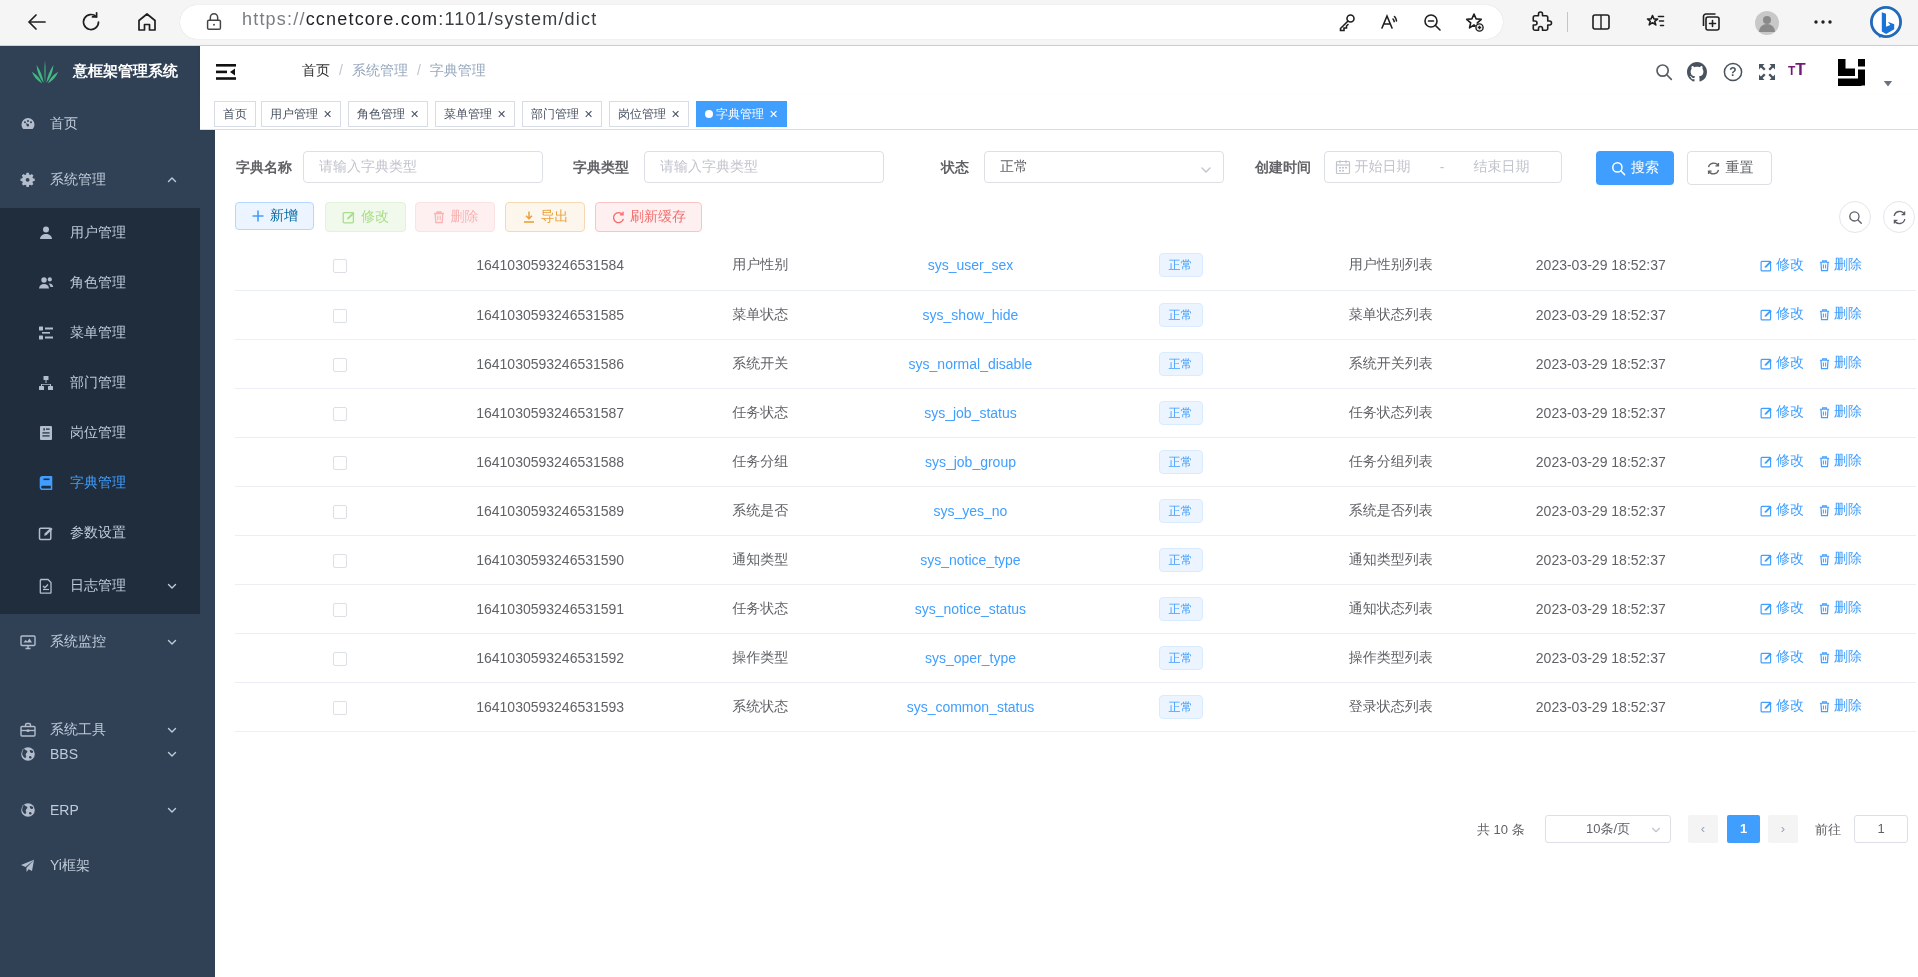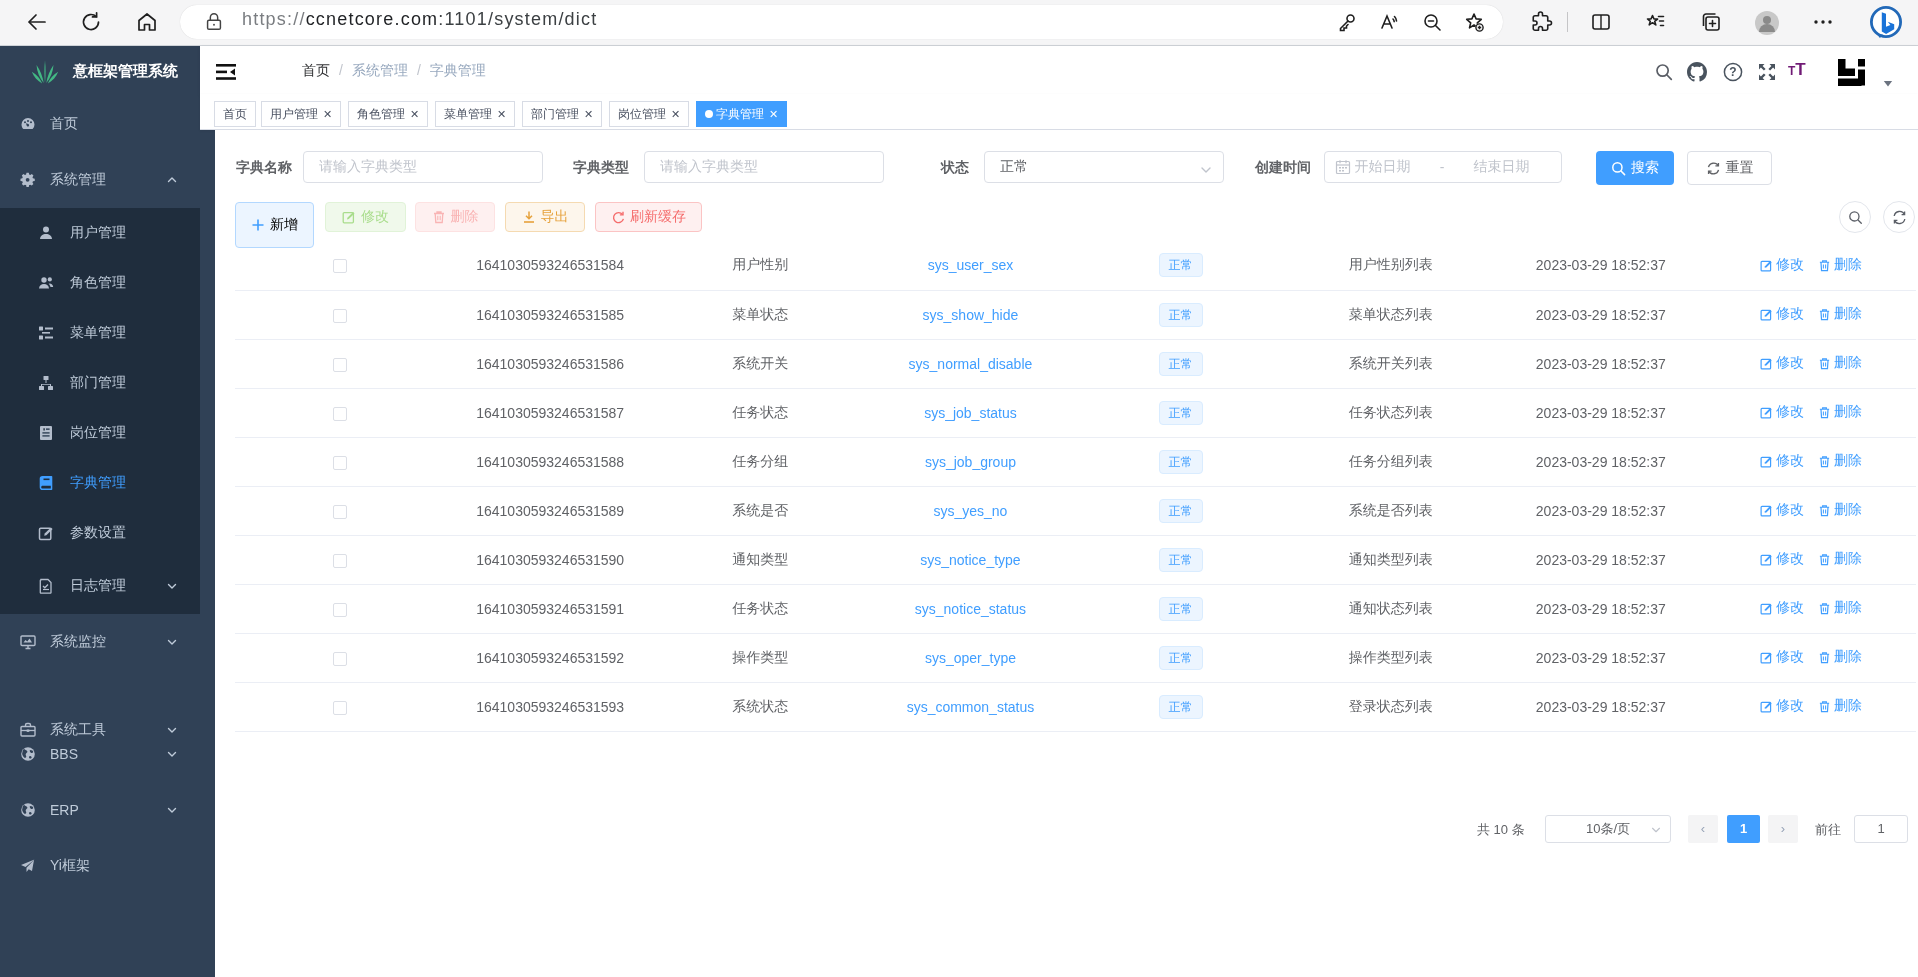--- a/index.html
+++ b/index.html
@@ -383,21 +383,21 @@
           <path d="M10 10l3.6 3.6" stroke="#fff" stroke-width="1.5" stroke-linecap="round"></path>
         </svg>搜索</div>
 <div class="btn" style="left:1472px;top:21px;width:85px;height:34px;background:#fff;border:1px solid #dcdfe6;color:#606266"><svg width="15" height="15" viewBox="0 0 15 15" fill="none" stroke="#606266" stroke-width="1.4">
           <path d="M2.5 6.2A5.3 5.3 0 0 1 12.3 4.9"></path>
           <path d="M12.4 1.9v3h-3"></path>
           <path d="M12.5 8.8A5.3 5.3 0 0 1 2.7 10.1"></path>
           <path d="M2.6 13.1v-3h3"></path>
         </svg>重置</div>
 </div>  
     <div id="btns">
-<div class="btn" style="left:20px;top:72px;width:79px;height:46px;background:#ecf5ff;border:1px solid #b3d8ff;color:#000000"><svg width="14" height="14" viewBox="0 0 14 14">
+<div class="btn" style="left:20px;top:72px;width:79px;height:28px;background:#ecf5ff;border:1px solid #b3d8ff;color:#0369a1"><svg width="14" height="14" viewBox="0 0 14 14">
           <path d="M7 1.5v11M1.5 7h11" stroke="#409eff" stroke-width="1.6"></path>
         </svg>新增</div>
 <div class="btn" style="left:110px;top:72px;width:81px;height:30px;background:#f0f9eb;border:1px solid #e1f3d8;color:#a9dd8c"><svg width="14" height="14" viewBox="0 0 14 14">
           <rect x="1.2" y="2.6" width="10.2" height="10.2" rx="1" fill="none" stroke="#a9dd8c" stroke-width="1.3"></rect>
           <path d="M5 9.5l1.8-.4 5.7-5.7-1.4-1.4-5.7 5.7z" fill="#a9dd8c"></path>
         </svg>修改</div>
 <div class="btn" style="left:200px;top:72px;width:80px;height:30px;background:#fef0f0;border:1px solid #fde2e2;color:#f9b4b4"><svg width="14" height="14" viewBox="0 0 14 14" fill="none" stroke="#f9b4b4" stroke-width="1.3">
           <path d="M2 3.5h10M5 3.5V2h4v1.5M3.2 3.5l.6 9h6.4l.6-9"></path>
           <path d="M5.8 5.8v4.4M8.2 5.8v4.4" stroke-width="1.1"></path>
         </svg>删除</div>

